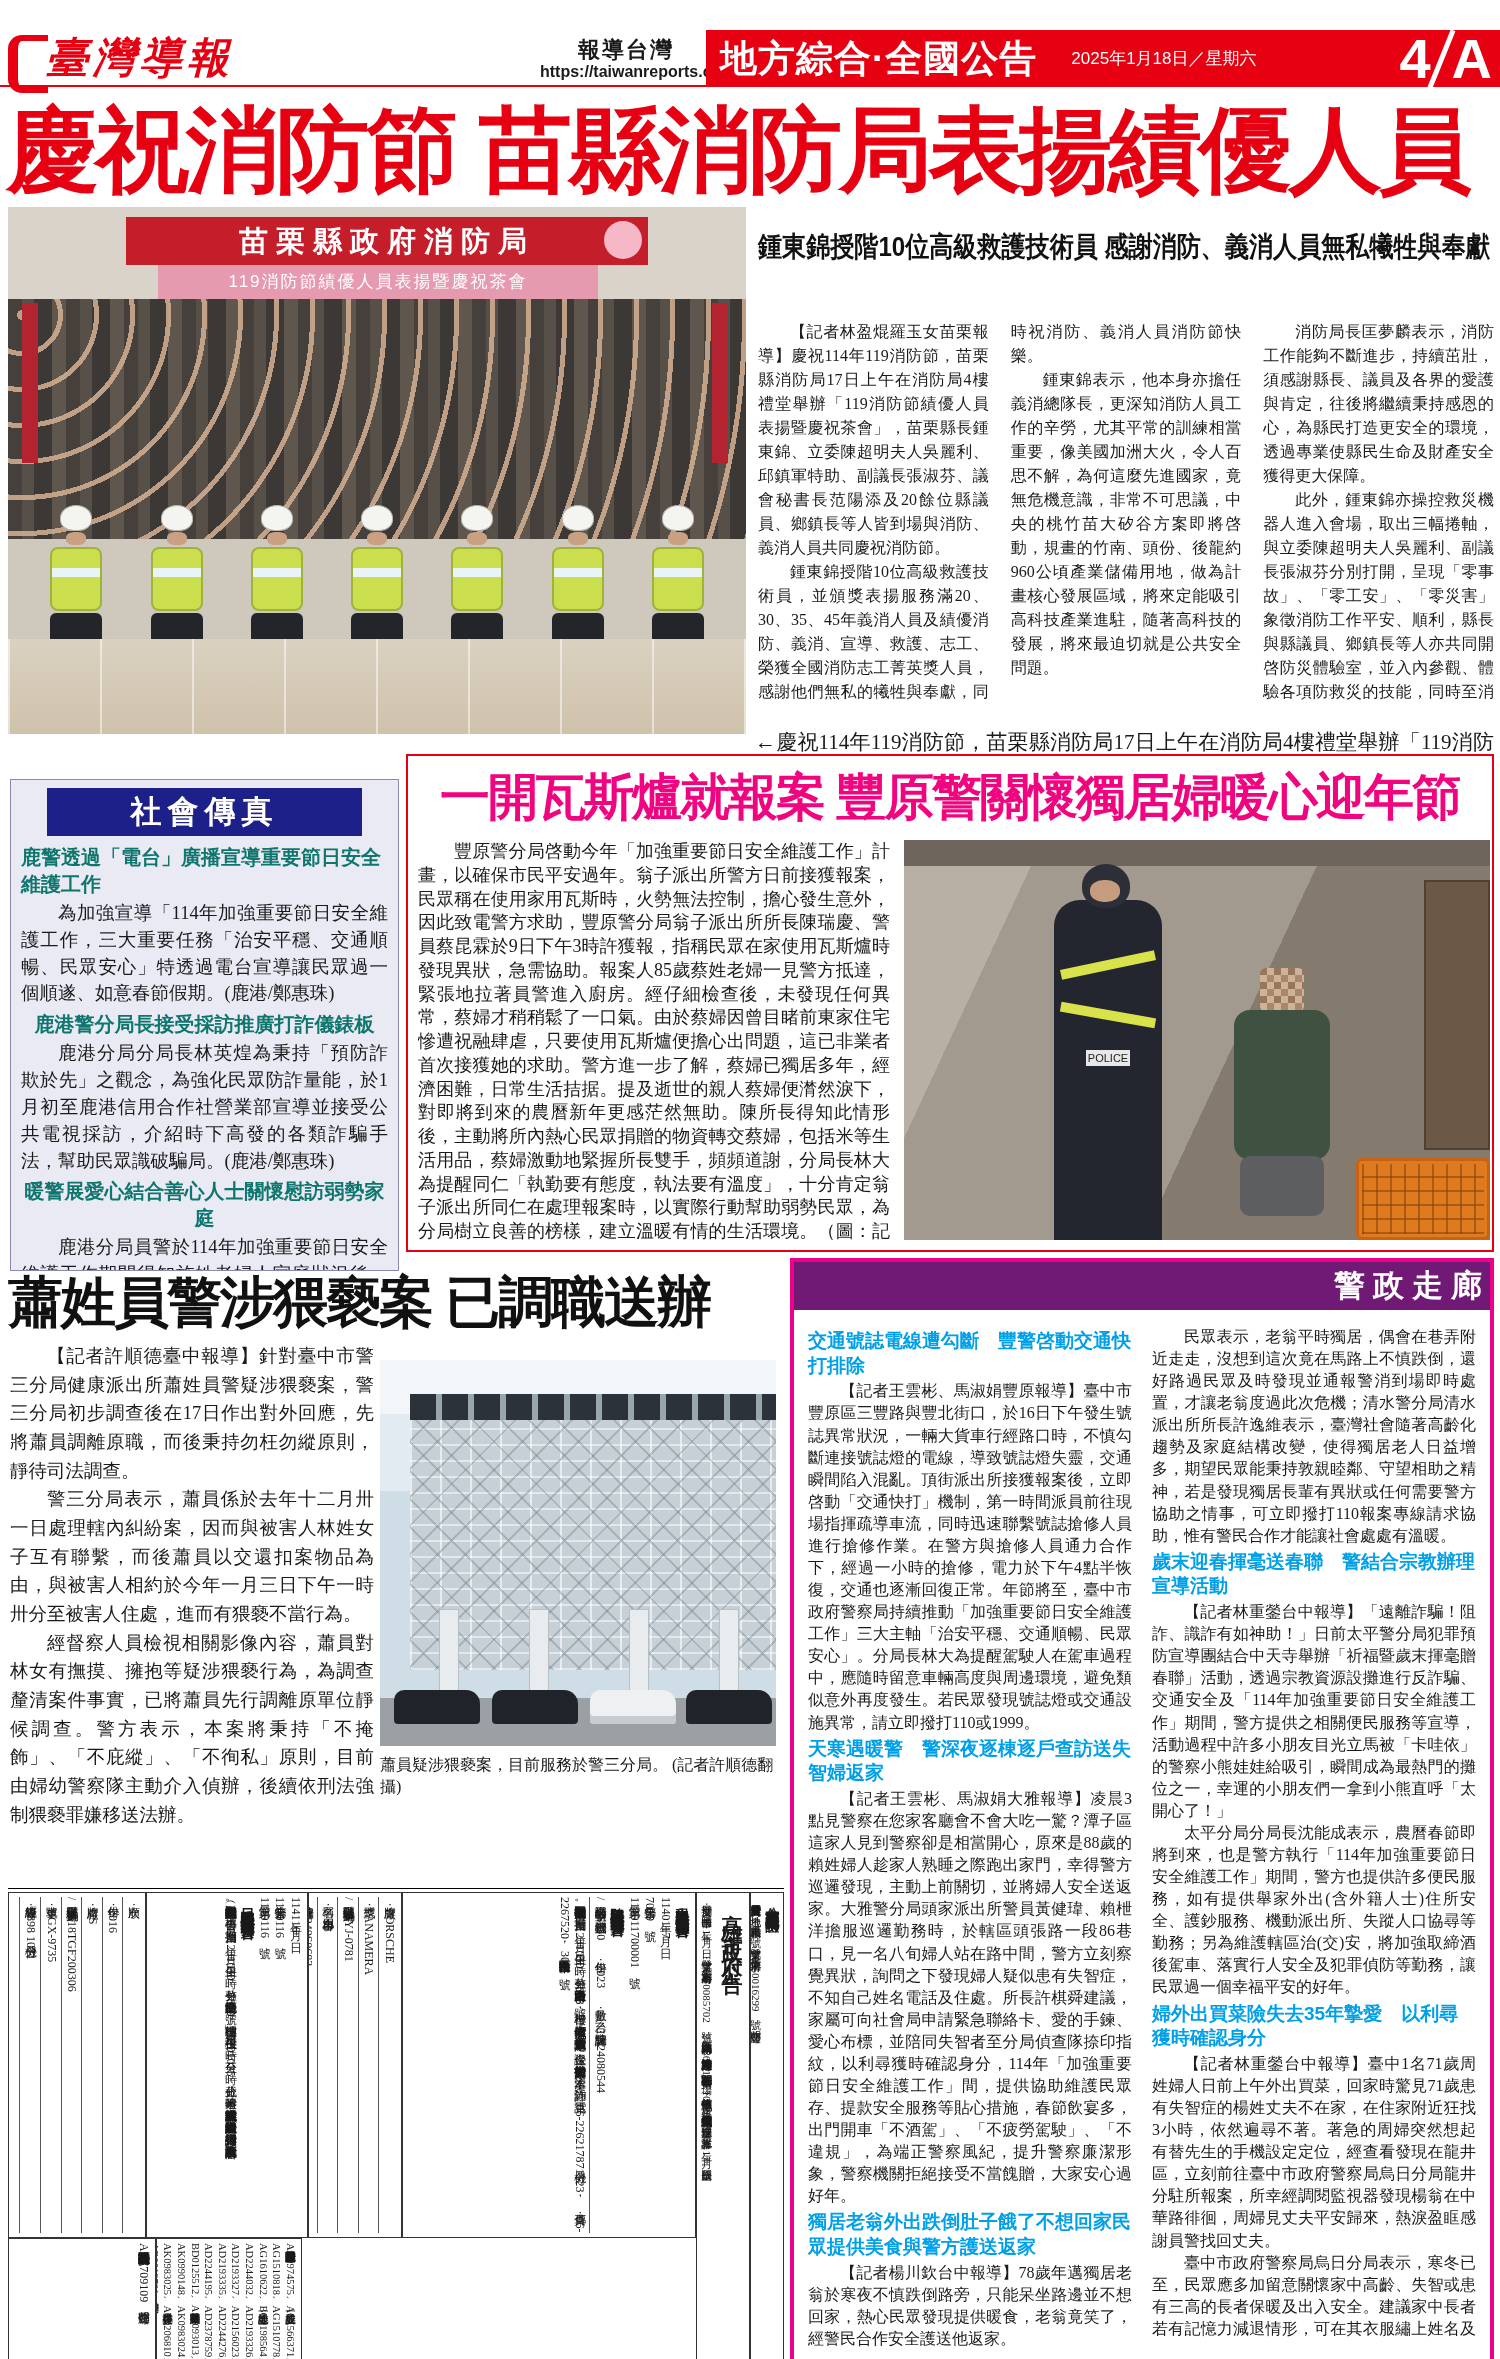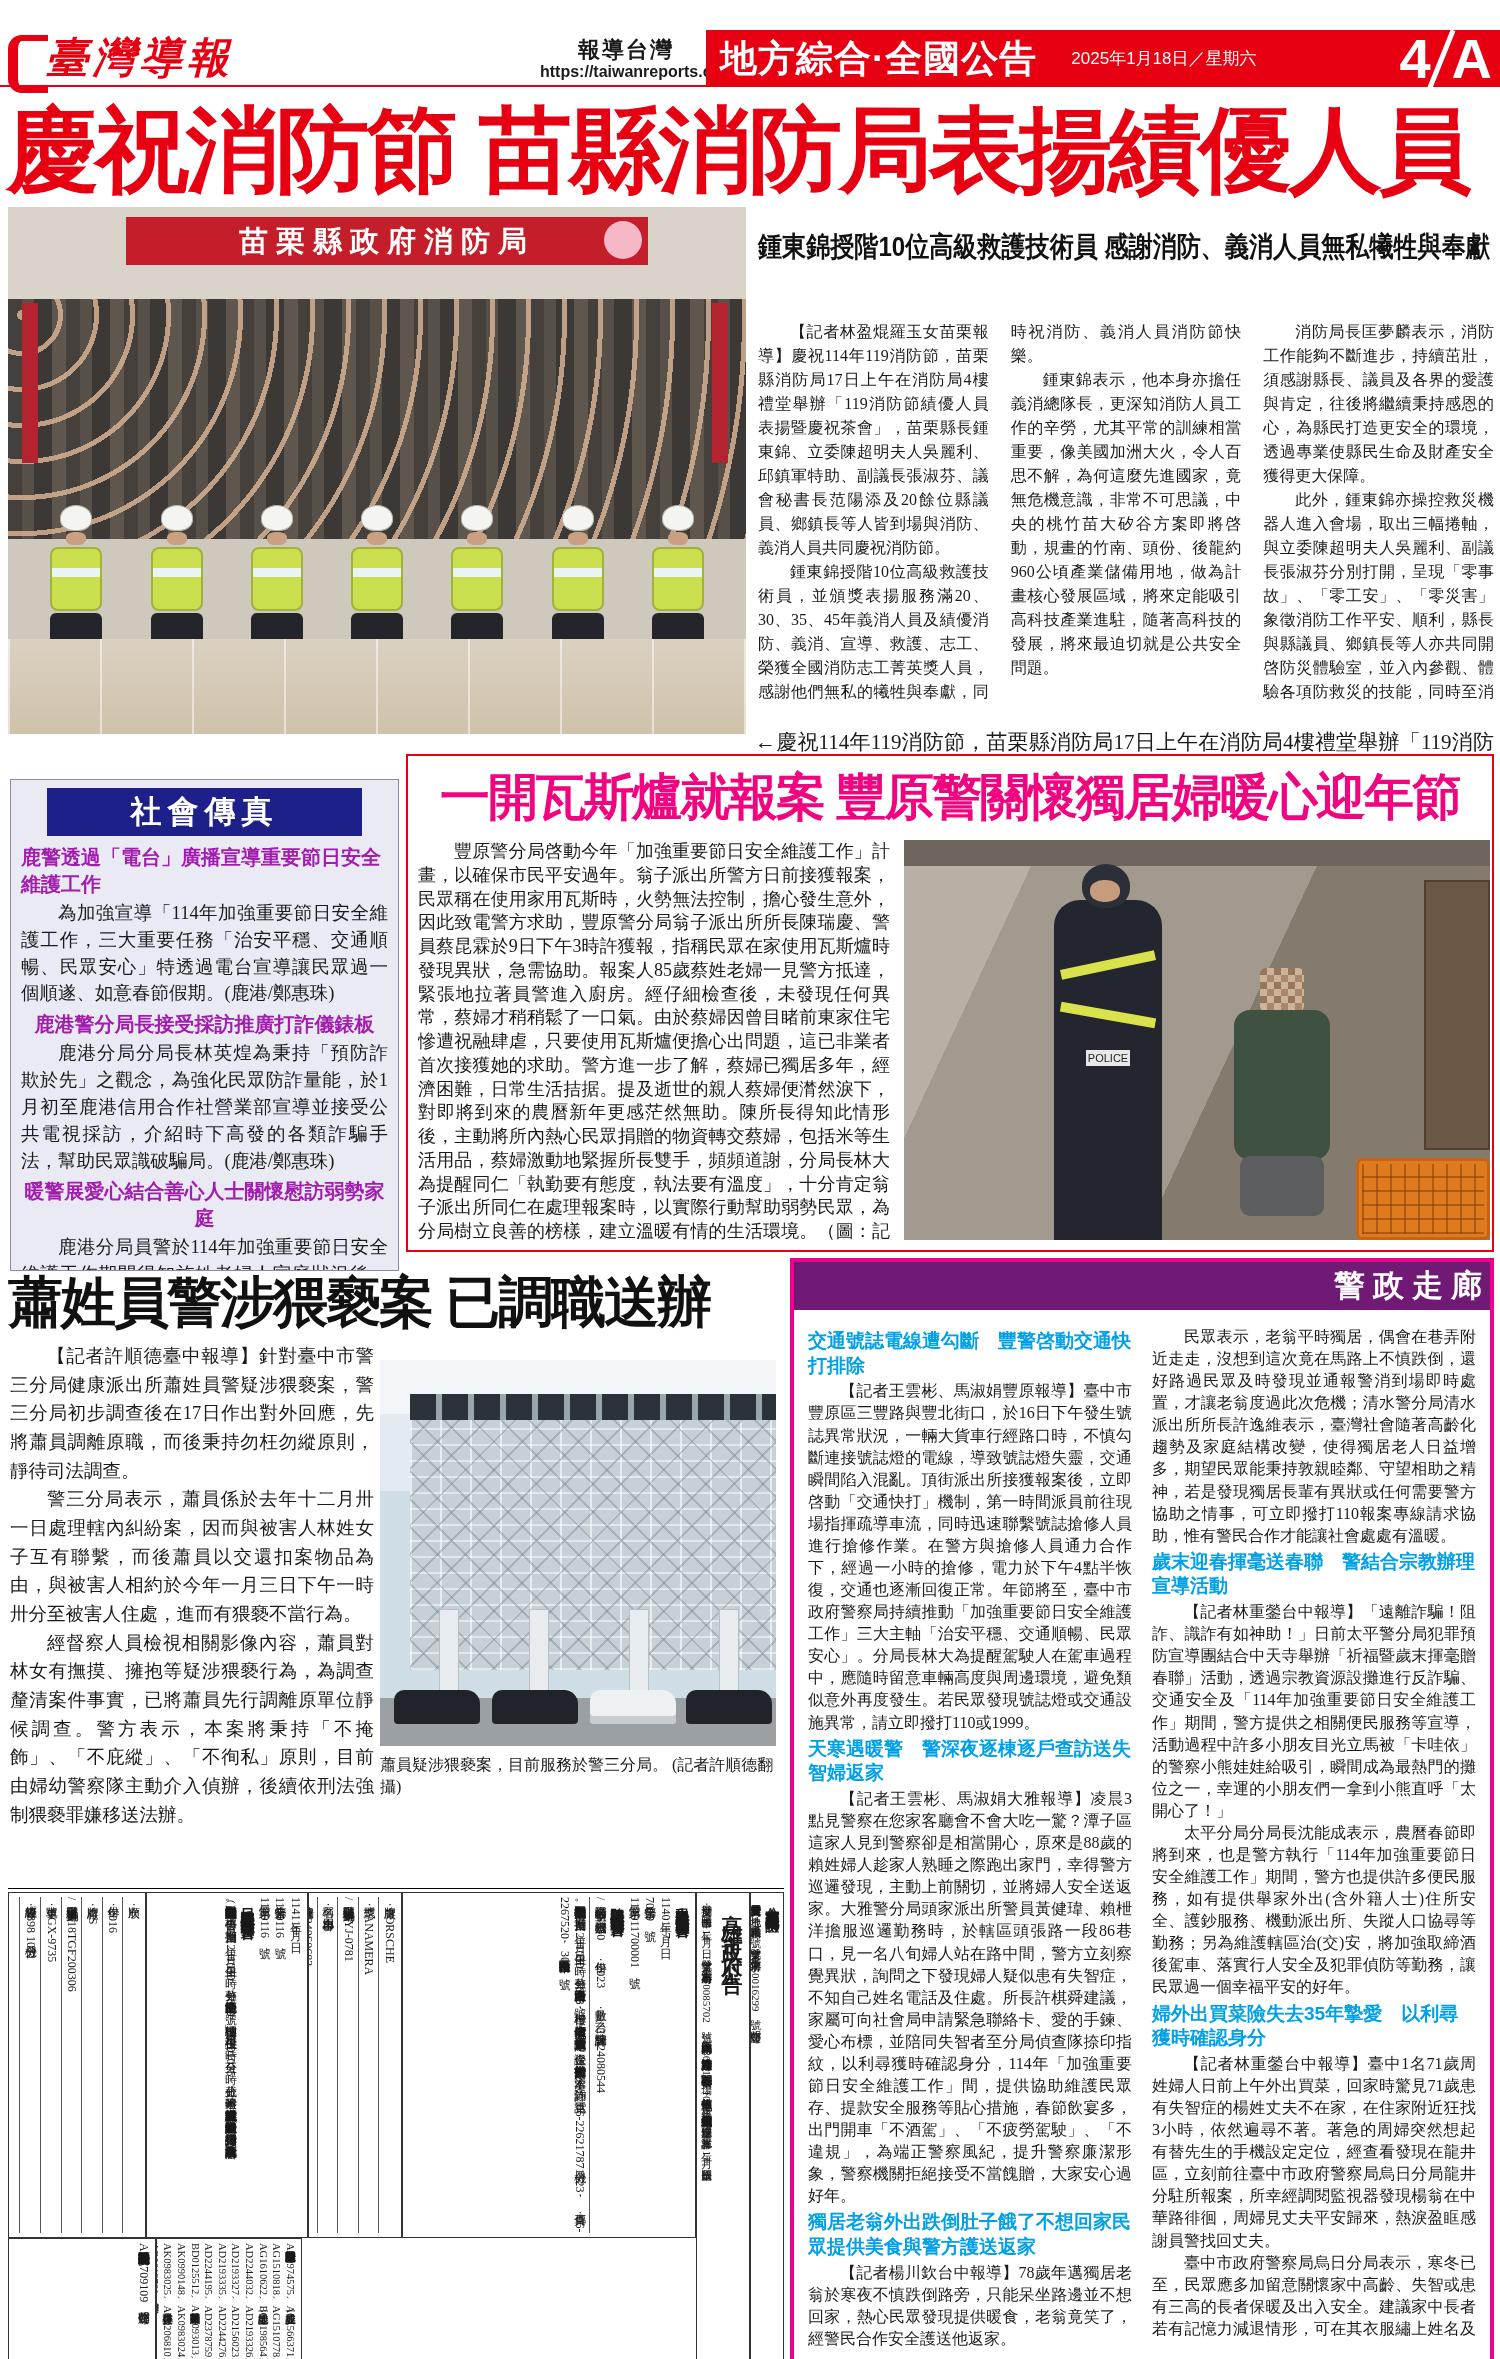--- a/index.html
+++ b/index.html
@@ -54,21 +54,21 @@
     font-weight:800;font-size:28px;color:#111;white-space:nowrap;transform:scaleX(.86);transform-origin:left;}
   #lead-text{left:758px;top:290px;width:736px;height:398px;column-count:3;column-gap:22px;
     font-size:16px;line-height:1.5;text-align:justify;overflow:hidden;}
   #lead-text p{margin:0;text-indent:2em;}
   #lead-caption{left:755px;top:697px;width:739px;font-size:21px;line-height:1.5;font-weight:500;text-align:justify;}
   
   #society{left:10px;top:749px;width:389px;height:492px;background:#eaeaf5;border:1px solid #8a8aac;
     box-sizing:border-box;padding:6px 10px;overflow:hidden;}
   #society .hdr{margin:2px 26px 8px;background:#1d2088;color:#fff;text-align:center;
     font-family:"Liberation Sans",sans-serif;font-weight:700;font-size:31px;letter-spacing:6px;padding:3px 0;}
-  #society .head{font-family:"Liberation Sans",sans-serif;font-weight:700;font-size:20px;line-height:1.35;color:#a21caf;}
+  #society .head{font-family:"Liberation Sans",sans-serif;font-weight:700;font-size:20px;line-height:1.35;color:#0f766e;}
   #society .head.center{text-align:center;}
   #society .body{font-size:18.5px;line-height:1.45;text-align:justify;text-indent:2em;margin:2px 0 4px;}
   
   #feng{left:406px;top:724px;width:1088px;height:498px;border:2px solid #e60012;box-sizing:border-box;background:#fff;}
   #feng-headline{left:0;top:8px;width:100%;text-align:center;font-family:"Liberation Sans",sans-serif;
     font-weight:900;font-size:50px;color:#f0047f;letter-spacing:-2px;white-space:nowrap;}
   #feng-body{left:10px;top:84px;width:472px;height:400px;font-size:18px;line-height:1.32;
     text-align:justify;overflow:hidden;}
   #feng-body p{margin:0;text-indent:2em;}
   #photo2{left:496px;top:84px;width:586px;height:400px;overflow:hidden;
@@ -172,20 +172,21 @@
 
   <div class="abs" id="lead-headline">慶祝消防節 苗縣消防局表揚績優人員</div>
 
   <div class="abs" id="photo1">
     <div class="abs" id="p1-wall"></div>
     <div class="abs" id="p1-crowd"></div>
     <div class="abs p1-flag" style="left:14px;"></div>
     <div class="abs p1-flag" style="left:704px;"></div>
     <div class="abs" id="p1-banner">苗栗縣政府消防局</div>
     <div class="abs" id="p1-mascot"></div>
+    <div class="abs" id="p1-strip">119消防節績優人員表揚暨慶祝茶會</div>
     <div class="abs" id="p1-officers">
       <div class="officer">
           <div class="helmet"></div>
           <div class="face"></div>
           <div class="vest"></div>
           <div class="legs"></div>
         </div>
       <div class="officer">
           <div class="helmet"></div>
           <div class="face"></div>

